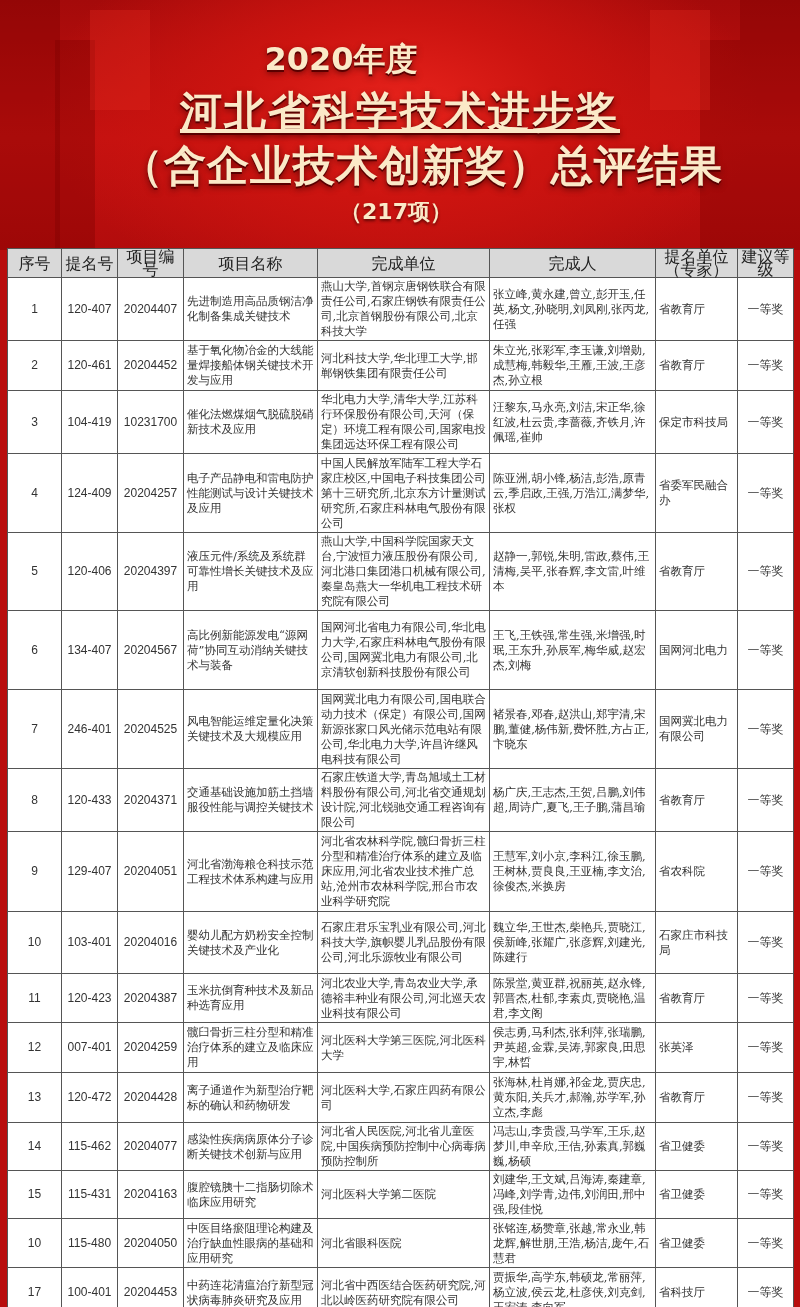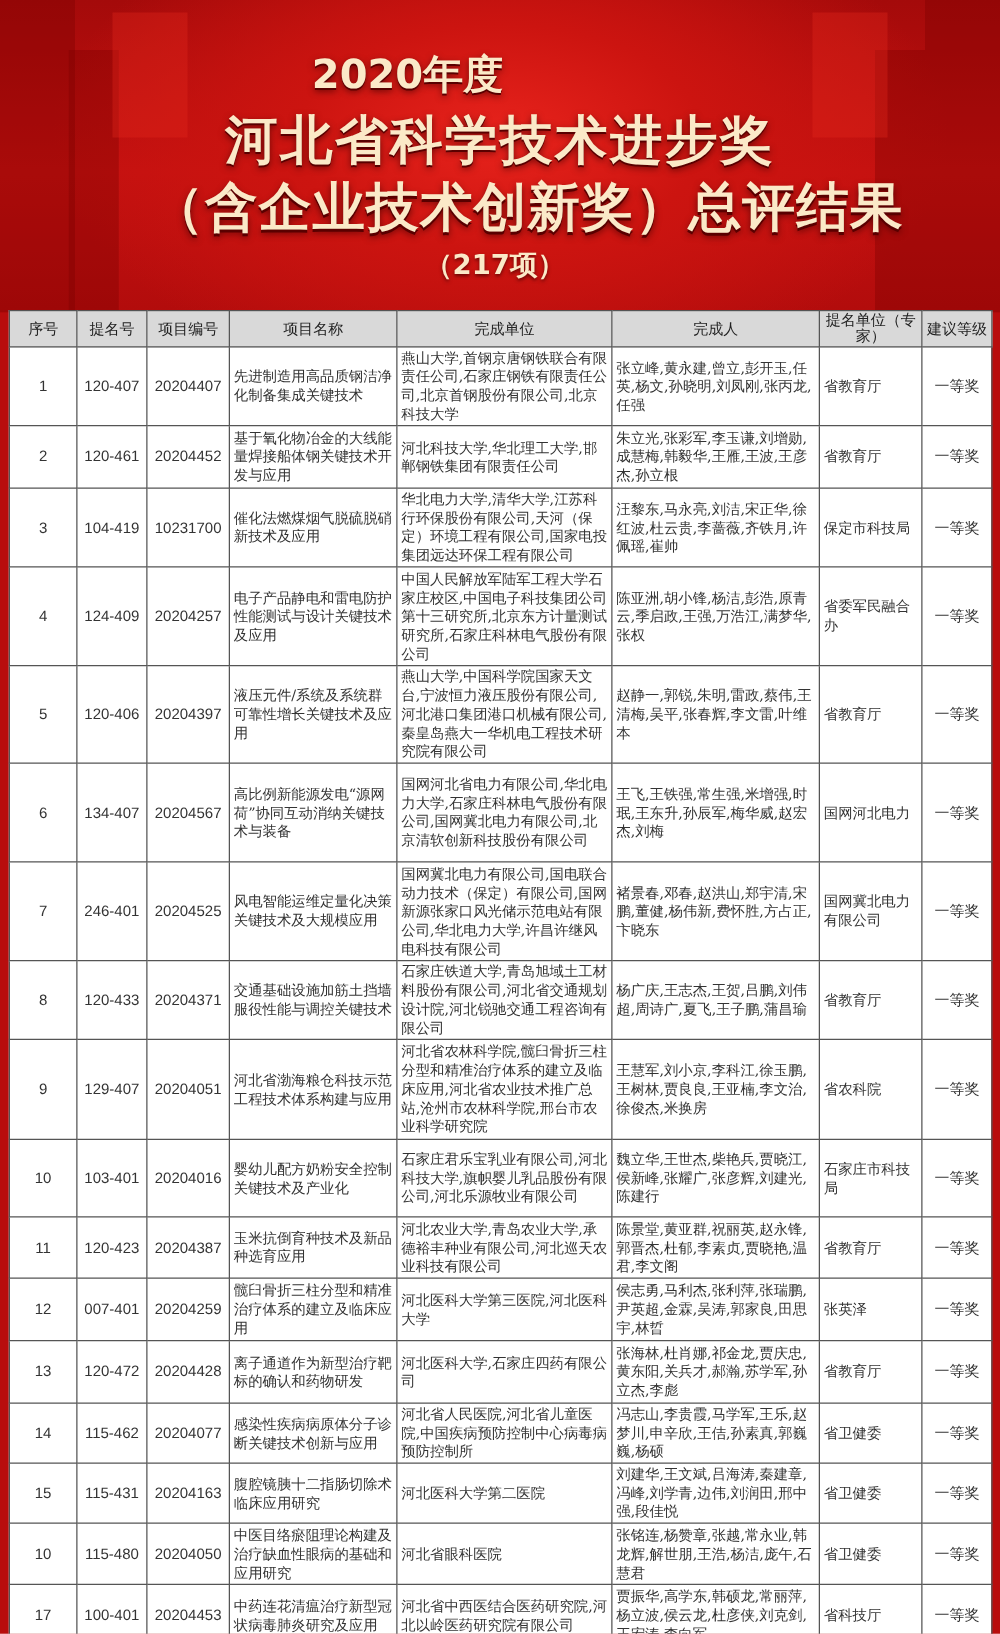--- a/index.html
+++ b/index.html
@@ -18,41 +18,41 @@
   }
   .deco { position:absolute; background:rgba(120,0,0,0.35); }
   .deco.light { background:rgba(230,40,30,0.35); }
   .title-block { position:absolute; left:0; top:0; width:800px; text-align:center; }
   .t-year, .t-main, .t-sub {
     font-family:"DejaVu Sans","Liberation Sans",sans-serif;
     font-weight:bold; color:#fbe9c8;
     text-shadow:0 2px 0 #5a0000, 0 3px 6px rgba(60,0,0,0.7);
     white-space:nowrap;
   }
-  .t-year { position:absolute; top:38px; left:0; width:652px; font-size:32px; letter-spacing:0px; }
-  .t-main { position:absolute; top:84px; left:0; width:800px; font-size:42px; letter-spacing:2px; }
+  .t-year { position:absolute; top:38px; left:15px; width:652px; font-size:32px; letter-spacing:0px; }
+  .t-main { position:absolute; top:84px; left:0; width:800px; font-size:42px; letter-spacing:2px;text-decoration:underline; }
   .t-sub  { position:absolute; top:138px; left:0; width:800px; font-size:42px; letter-spacing:1px;padding-left:22px; }
   .t-count {
     position:absolute; top:197px; left:0; width:792px;
     font-family:"DejaVu Sans","Liberation Sans",sans-serif;
     font-size:22px; color:#fbe9c8; font-weight:bold;
     text-shadow:0 2px 3px rgba(60,0,0,0.7);
   }
   .table-wrap {
     position:absolute; left:7px; top:248px; width:786px;
     background:#fff;
   }
   table {
     border-collapse:collapse; width:786px; table-layout:fixed;
     font-size:11.5px; color:#333; line-height:15px;
   }
   th {
     background:#d9d9d9; font-weight:normal; color:#222;
     border:1px solid #555; height:28px; padding:0 2px;
-    font-size:12px; line-height:13px; text-align:center;
+    font-size:16px; line-height:13px; text-align:center;
   }
   td { border:1px solid #555; padding:1px 3px; vertical-align:middle; }
   td.c { text-align:center; font-family:"Liberation Sans","DejaVu Sans",sans-serif; font-size:12px; }
   td.l { text-align:left; }
 </style>
 </head>
 <body>
 
 <div class="banner">
   <div class="deco" style="left:0;top:0;width:60px;height:250px;"></div>

